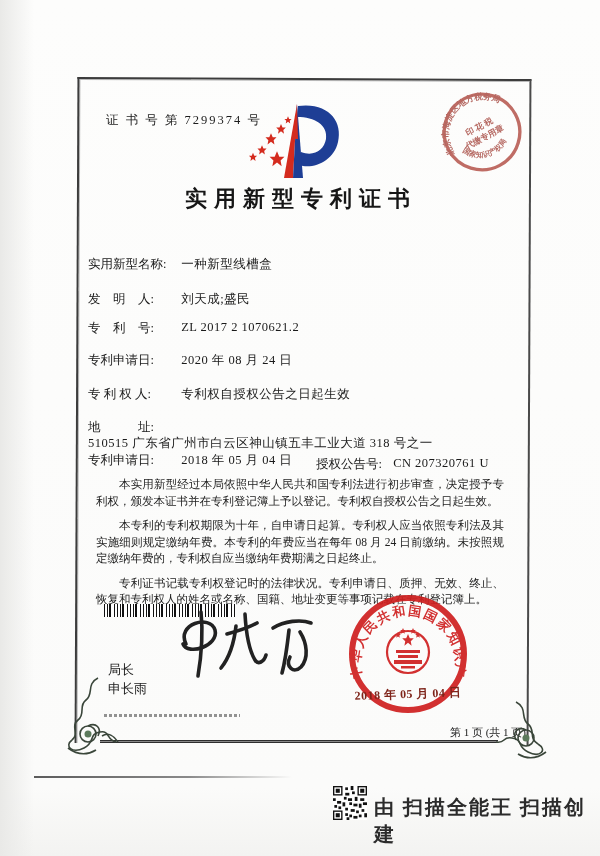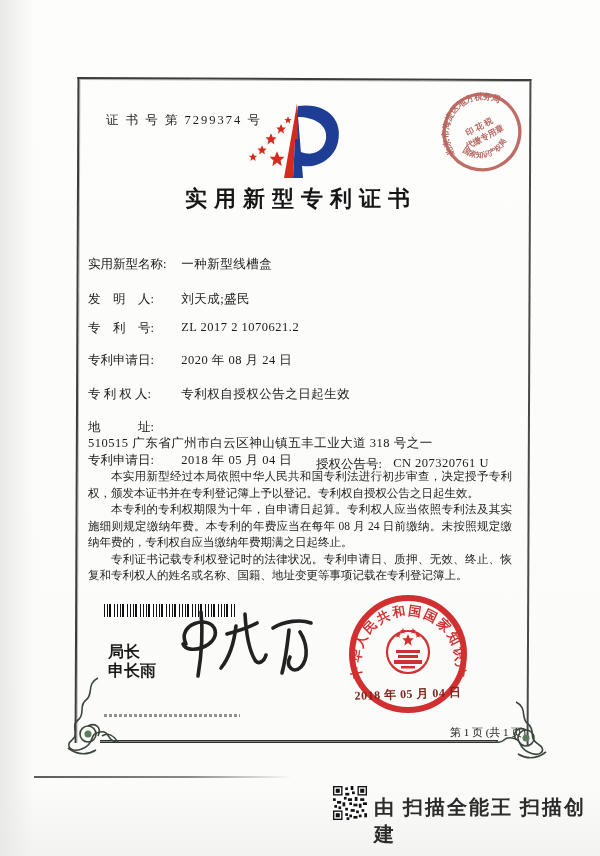--- a/index.html
+++ b/index.html
@@ -9,23 +9,23 @@
   .frame{position:absolute;left:76px;top:78px;width:450px;height:664px;border-left:2px solid #3c3c3c;border-top:2px solid #3c3c3c;border-right:2px solid #4a4a4a;transform:rotate(0.25deg);box-shadow:inset 1px 1px 0 #bbb;}
   .cert-no{position:absolute;left:106px;top:112px;font-size:12.5px;color:#1c1c1c;letter-spacing:2px;}
   .title{position:absolute;left:76px;top:184px;width:450px;text-align:center;font-size:22px;font-weight:700;color:#161616;letter-spacing:7px;}
   .logo{position:absolute;left:240px;top:94px;}
   .row{position:absolute;left:88px;width:428px;font-size:12.5px;color:#1a1a1a;}
   .lbl{display:inline-block;width:90px;vertical-align:top;}
   .val{display:inline-block;vertical-align:top;letter-spacing:0.5px;}
   .val.addr{width:348px;line-height:15px;}
   .pair2{position:absolute;left:228px;top:4px;}
   .body-text{position:absolute;left:88px;top:468px;width:424px;font-size:11.5px;line-height:16.5px;color:#1e1e1e;text-align:justify;}
-  .body-text p{margin:0;text-indent:2em;}
+  .body-text p{margin:8px;text-indent:2em;}
   .barcode{position:absolute;left:104px;top:604px;width:132px;height:13px;background:repeating-linear-gradient(90deg,#111 0 1px,#fff 1px 3px,#111 3px 4px,#fff 4px 5px,#111 5px 7px,#fff 7px 10px,#111 10px 11px,#fff 11px 13px);}
-  .director{position:absolute;left:108px;top:642px;font-size:16px;font-weight:700;color:#1b1b1b;line-height:19px;}
+  .director{position:absolute;left:108px;top:660px;font-size:13px;font-weight:400;color:#1b1b1b;line-height:19px;}
   .sig{position:absolute;left:158px;top:602px;}
   .seal-top{position:absolute;left:440px;top:90px;transform:rotate(-28deg);opacity:0.85;}
   .seal-bottom{position:absolute;left:346px;top:592px;opacity:0.92;}
   .seal-date{position:absolute;left:346px;top:686px;width:124px;text-align:center;font-size:12px;font-weight:700;color:#7e241a;letter-spacing:0.5px;transform:rotate(-2deg);}
   .footer-page{position:absolute;left:76px;top:725px;width:450px;text-align:right;font-size:11px;color:#222;}
   .bottom-rule{position:absolute;left:100px;top:740px;width:398px;height:3px;background:linear-gradient(180deg,#2e2e2e 0 1px,#888 1px 2px,#2e2e2e 2px 3px);}
   .ornament{position:absolute;}
   .microtext{position:absolute;left:104px;top:714px;width:136px;height:3px;background:repeating-linear-gradient(90deg,#6f6f6f 0 3px,rgba(0,0,0,0) 3px 5px);opacity:.75;}
   .scan-edge{position:absolute;left:34px;top:776px;width:258px;height:2px;background:linear-gradient(90deg,#5c5c5c,#8a8a8a 60%,rgba(0,0,0,0));}
   .qr{position:absolute;left:333px;top:786px;}

